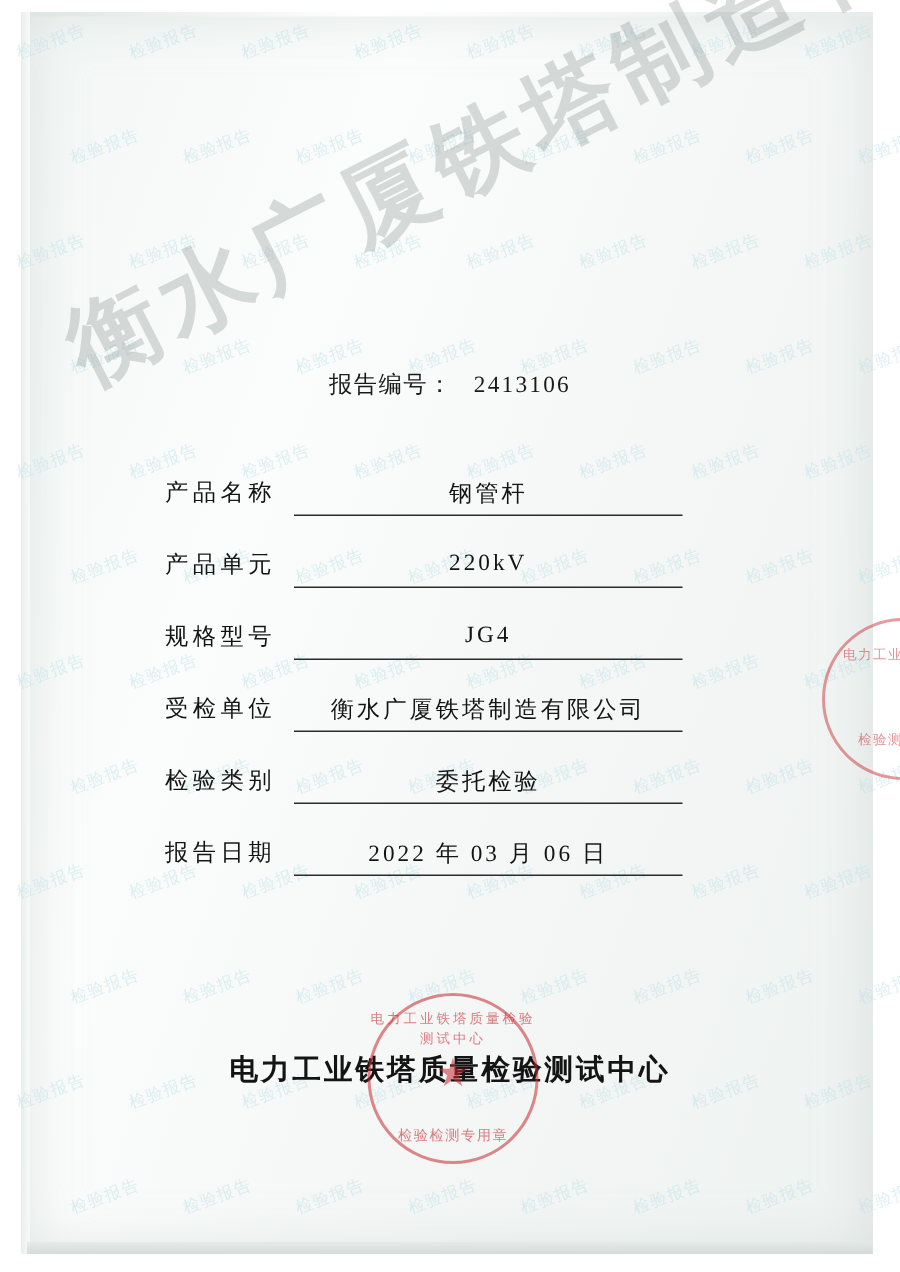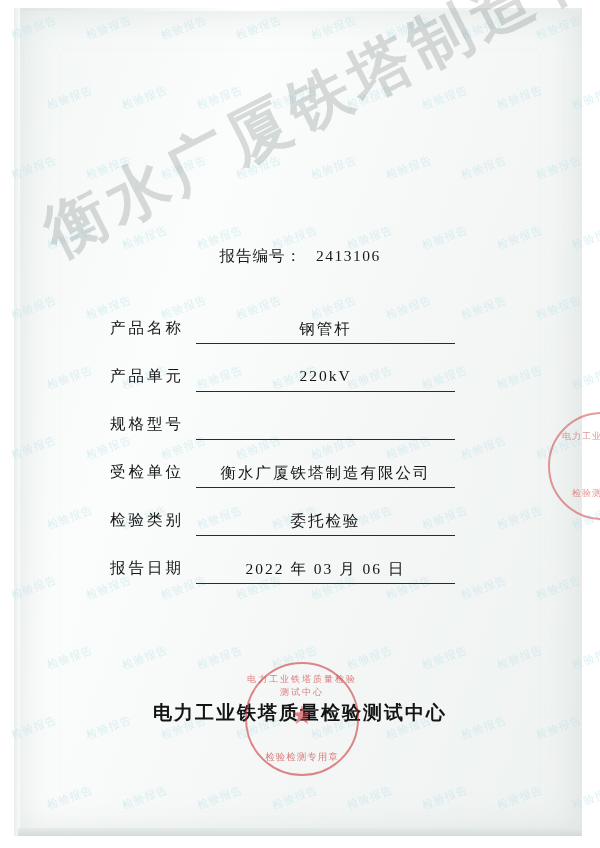--- a/index.html
+++ b/index.html
@@ -385,20 +385,21 @@
         <div class="field-value cn">钢管杆</div>
         <div class="field-line"></div>
       </div>
       <div class="field-row">
         <div class="field-label">产品单元</div>
         <div class="field-value cn">220kV</div>
         <div class="field-line"></div>
       </div>
       <div class="field-row">
         <div class="field-label">规格型号</div>
+        <div class="field-value cn">JG4</div>
         <div class="field-line"></div>
       </div>
       <div class="field-row">
         <div class="field-label">受检单位</div>
         <div class="field-value cn">衡水广厦铁塔制造有限公司</div>
         <div class="field-line"></div>
       </div>
       <div class="field-row">
         <div class="field-label">检验类别</div>
         <div class="field-value cn">委托检验</div>

